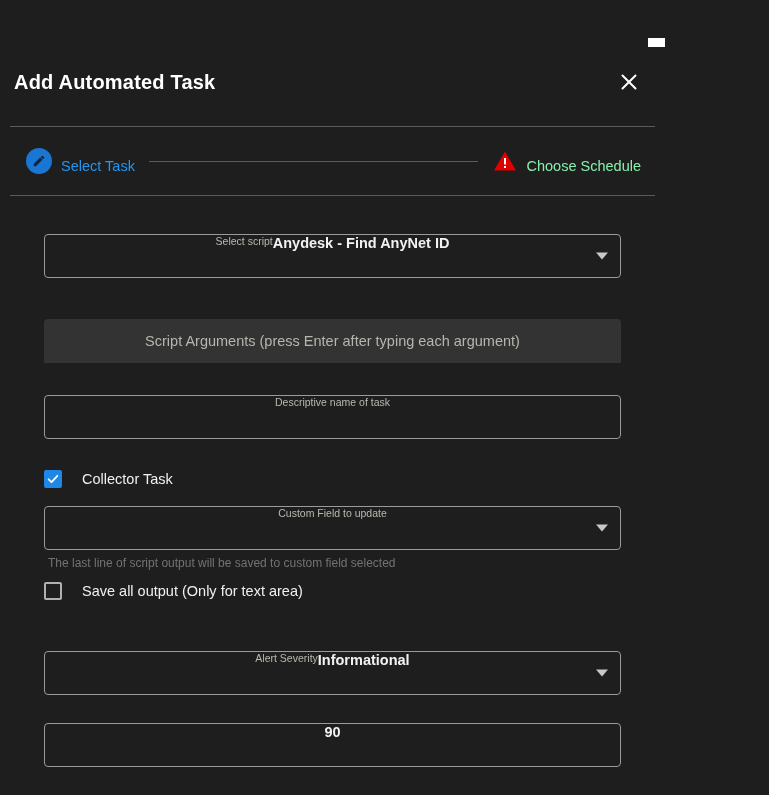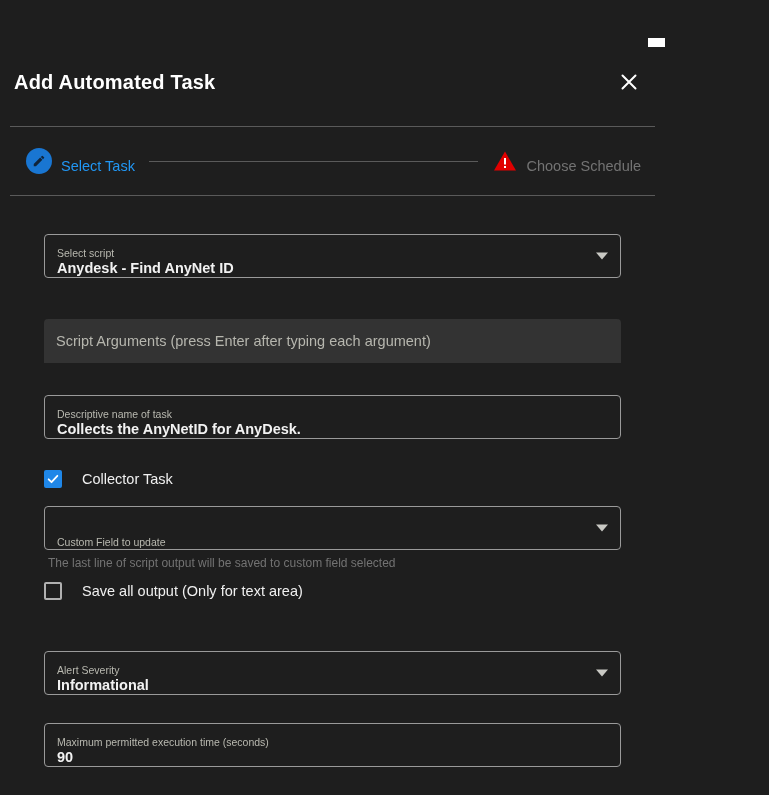--- a/index.html
+++ b/index.html
@@ -85,21 +85,21 @@
   }
   .step-icon-warning {
     width: 26px; height: 26px;
     display: flex;
     align-items: center;
     justify-content: center;
     flex: 0 0 auto;
   }
   .step-label { font-size: 14.5px; }
   .step-label.active { color: #2196f3; }
-  .step-label.error  { color: #737373; }
+  .step-label.error  { color: #86efac; }
   .step-connector {
     flex: 1 1 auto;
     height: 1px;
     background: #5a5a5a;
     margin: 0 14px;
   }
 
   
   .form-body {
     padding: 0 22px;
@@ -107,22 +107,22 @@
 
   
   .field-outlined {
     position: relative;
     margin: 0 22px;
     height: 44px;
     border: 1px solid #9a9a9a;
     border-radius: 4px;
     background: transparent;
     display: flex;
-    flex-direction: column;
-    justify-content: flex-end;
+    flex-direction: row;
+    justify-content: center;
     padding: 0 12px;
     cursor: text;
   }
   .field-label {
     font-size: 10.5px;
     color: #b9b9b0;
     line-height: 12px;
     margin-bottom: 1px;
   }
   .field-value {
@@ -148,20 +148,21 @@
   
   .field-filled {
     margin: 0 22px;
     height: 44px;
     background: #333333;
     border-radius: 4px 4px 0 0;
     display: flex;
     align-items: center;
     padding: 0 12px;
     cursor: text;
+    justify-content: center;
   }
   .field-placeholder {
     font-size: 14.5px;
     color: #b6b6ae;
   }
 
   .helper-text {
     margin: 6px 22px 0 26px;
     font-size: 12px;
     color: #737373;
@@ -284,21 +285,20 @@
     <div style="height:41px"></div>
 
     <div class="field-filled">
       <span class="field-placeholder">Script Arguments (press Enter after typing each argument)</span>
     </div>
 
     <div style="height:32px"></div>
 
     <div class="field-outlined">
       <span class="field-label">Descriptive name of task</span>
-      <span class="field-value">Collects the AnyNetID for AnyDesk.</span>
     </div>
 
     <div style="height:28px"></div>
 
     <div class="checkbox-row">
       <span class="checkbox-box checked">
         <svg width="14" height="14" viewBox="0 0 24 24" aria-hidden="true">
           <path d="M4.5 12.5 L9.5 17.5 L19.5 6.5" stroke="#ffffff" stroke-width="3" fill="none" stroke-linecap="round" stroke-linejoin="round"></path>
         </svg>
       </span>
@@ -325,21 +325,20 @@
 
     <div class="field-outlined has-select">
       <span class="field-label">Alert Severity</span>
       <span class="field-value">Informational</span>
       <span class="select-arrow"></span>
     </div>
 
     <div style="height:28px"></div>
 
     <div class="field-outlined">
-      <span class="field-label">Maximum permitted execution time (seconds)</span>
       <span class="field-value">90</span>
     </div>
 
     <div style="height:44px"></div>
 
     <button class="next-button">NEXT</button>
 
   </div>
 
   <div class="bottom-strip-edge"></div>

